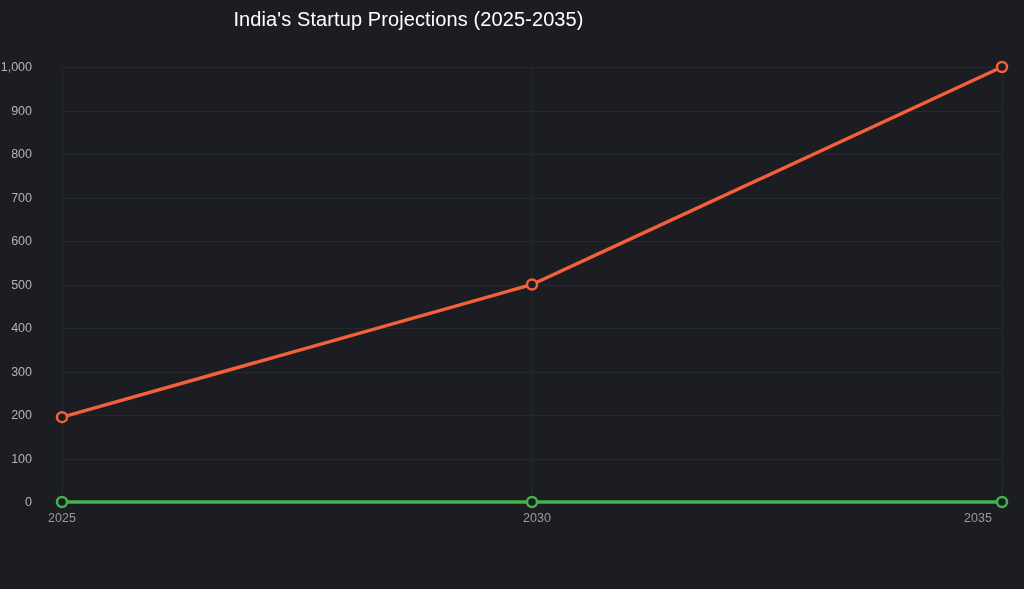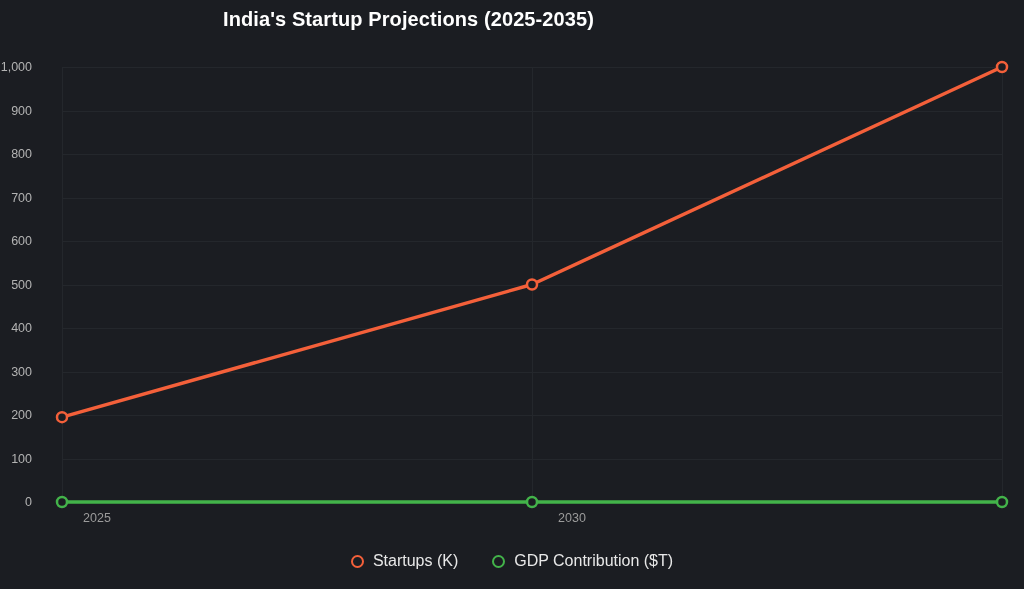--- a/index.html
+++ b/index.html
@@ -15,21 +15,21 @@
     font-family: "Liberation Sans", sans-serif;
     overflow: hidden;
   }
   #chart-title {
     position: absolute;
     top: 8px;
     left: 0;
     width: 817px;
     text-align: center;
     font-size: 20px;
-    font-weight: bold;
+    font-weight: normal;
     color: #ffffff;
     letter-spacing: 0.1px;
   }
   #plot {
     position: absolute;
     left: 62px;
     top: 67px;
     width: 940px;
     height: 435px;
   }
@@ -57,21 +57,20 @@
     transform: translateY(-50%);
     white-space: nowrap;
   }
   .xtick-label {
     position: absolute;
     top: 444px;
     font-size: 12.5px;
     color: #9b9b9b;
     transform: translateX(-50%);
     white-space: nowrap;
-    margin-left: 35px;
   }
   #series-svg {
     position: absolute;
     left: 0;
     top: 0;
     width: 940px;
     height: 435px;
     overflow: visible;
   }
   #legend {
@@ -138,42 +137,32 @@
         <div class="ytick-label" style="top: 217.5px;">500</div>
         <div class="ytick-label" style="top: 174px;">600</div>
         <div class="ytick-label" style="top: 130.5px;">700</div>
         <div class="ytick-label" style="top: 87px;">800</div>
         <div class="ytick-label" style="top: 43.5px;">900</div>
         <div class="ytick-label" style="top: 0px;">1,000</div>
       </div>
     <div id="xtick-labels">
         <div class="xtick-label" style="left: 0px;">2025</div>
         <div class="xtick-label" style="left: 475px;">2030</div>
-        <div class="xtick-label" style="left: 940px; font-family: Liberation Serif, serif;">2035</div>
+        <div class="xtick-label" style="left: 916px;">2035</div>
       </div>
     <svg id="series-svg" viewBox="0 0 940 435" preserveAspectRatio="none">
         <g>
           <polyline points="0.00,350.18 470.00,217.50 940.00,0.00" fill="none" stroke="#f4603a" stroke-width="3.5" stroke-linecap="round" stroke-linejoin="round"></polyline>
           <circle cx="0.00" cy="350.18" r="5" fill="#1b1d22" stroke="#f4603a" stroke-width="2.5"></circle>
           <circle cx="470.00" cy="217.50" r="5" fill="#1b1d22" stroke="#f4603a" stroke-width="2.5"></circle>
           <circle cx="940.00" cy="0.00" r="5" fill="#1b1d22" stroke="#f4603a" stroke-width="2.5"></circle>
         </g>
         <g>
           <polyline points="0.00,435.00 470.00,435.00 940.00,435.00" fill="none" stroke="#43b34a" stroke-width="3.5" stroke-linecap="round" stroke-linejoin="round"></polyline>
           <circle cx="0.00" cy="435.00" r="5" fill="#1b1d22" stroke="#43b34a" stroke-width="2.5"></circle>
           <circle cx="470.00" cy="435.00" r="5" fill="#1b1d22" stroke="#43b34a" stroke-width="2.5"></circle>
           <circle cx="940.00" cy="435.00" r="5" fill="#1b1d22" stroke="#43b34a" stroke-width="2.5"></circle>
         </g>
       </svg>
   </div>
 
-  <div id="legend">
-      <div class="legend-item">
-        <span class="legend-marker" style="border-color: rgb(244, 96, 58);"></span>
-        <span class="legend-label">Startups (K)</span>
-      </div>
-      <div class="legend-item">
-        <span class="legend-marker" style="border-color: rgb(67, 179, 74);"></span>
-        <span class="legend-label">GDP Contribution ($T)</span>
-      </div>
-    </div>
 
 </div>
 
 </body></html>

